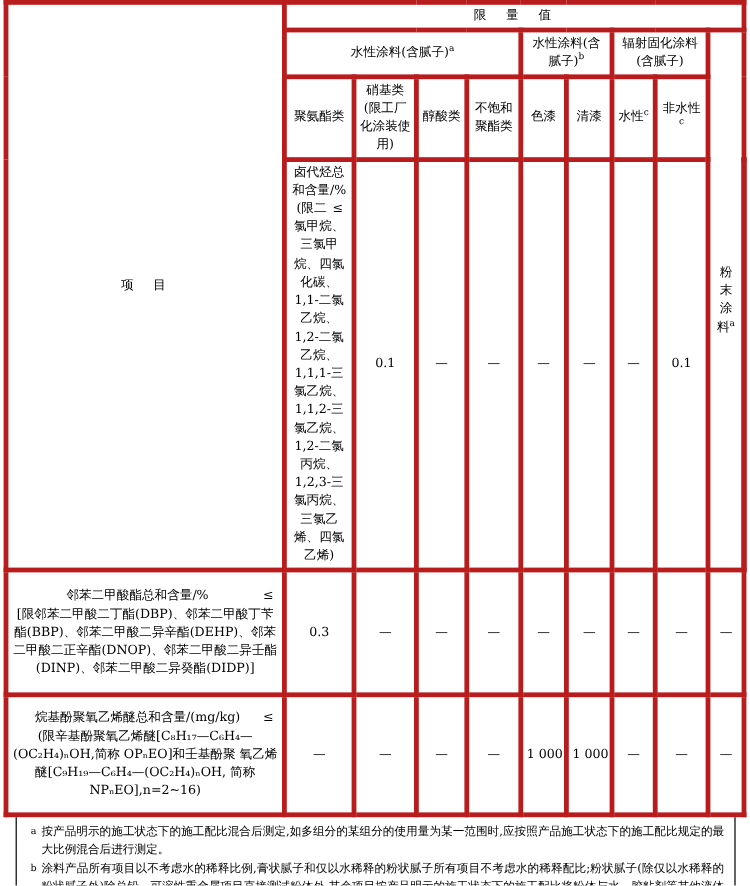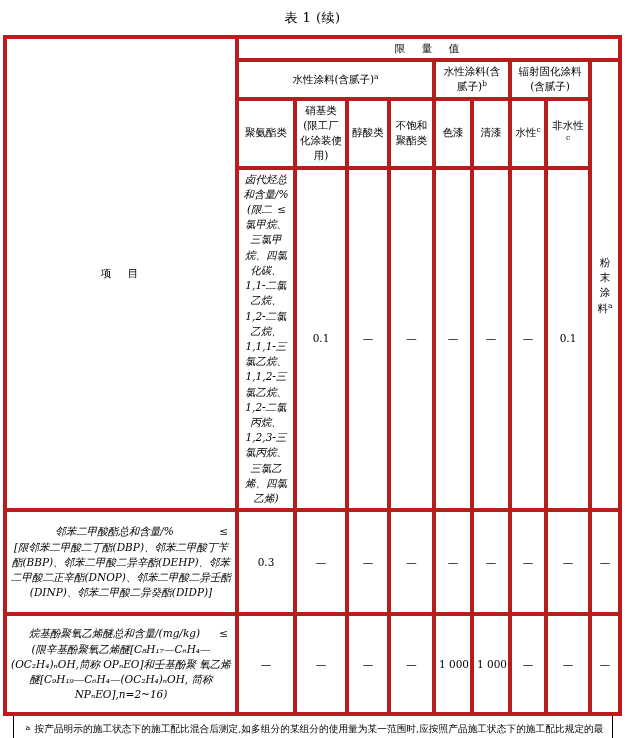--- a/index.html
+++ b/index.html
@@ -63,21 +63,20 @@
   .col-item {
     font-size: 11px;
     letter-spacing: 3px;
   }
   .rowlabel {
     text-align: left;
     vertical-align: top;
     font-size: 10.5px;
     line-height: 1.6;
     padding: 5px 4px 6px 5px;
-    font-style: italic;
   }
   .rowlabel .first-line {
     display: block;
   }
   .rowlabel .le {
     float: right;
     margin-right: 4px;
   }
   .val {
     font-size: 10.5px;
@@ -116,21 +115,20 @@
     flex: 1 1 auto;
     text-indent: 0;
   }
   .nowrap { white-space: nowrap; }
 </style>
 </head>
 <body>
 
 <div class="page">
 
-  <div class="doc-title">表 1 (续)</div>
 
   <table class="main">
     <colgroup>
       <col style="width:232px">
       <col style="width:58px">
       <col style="width:52px">
       <col style="width:42px">
       <col style="width:45px">
       <col style="width:38px">
       <col style="width:38px">

